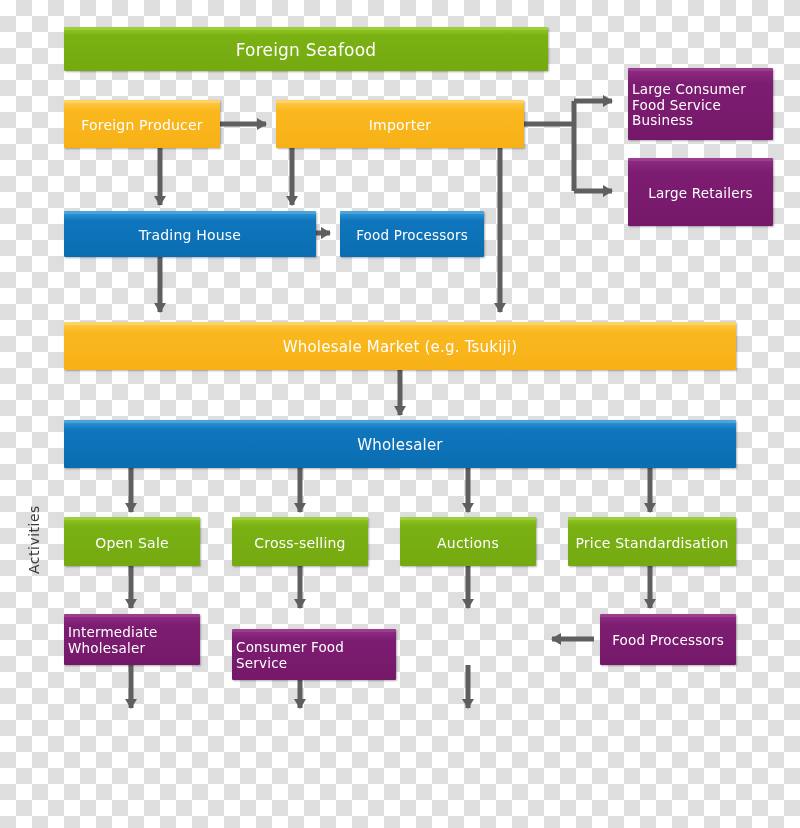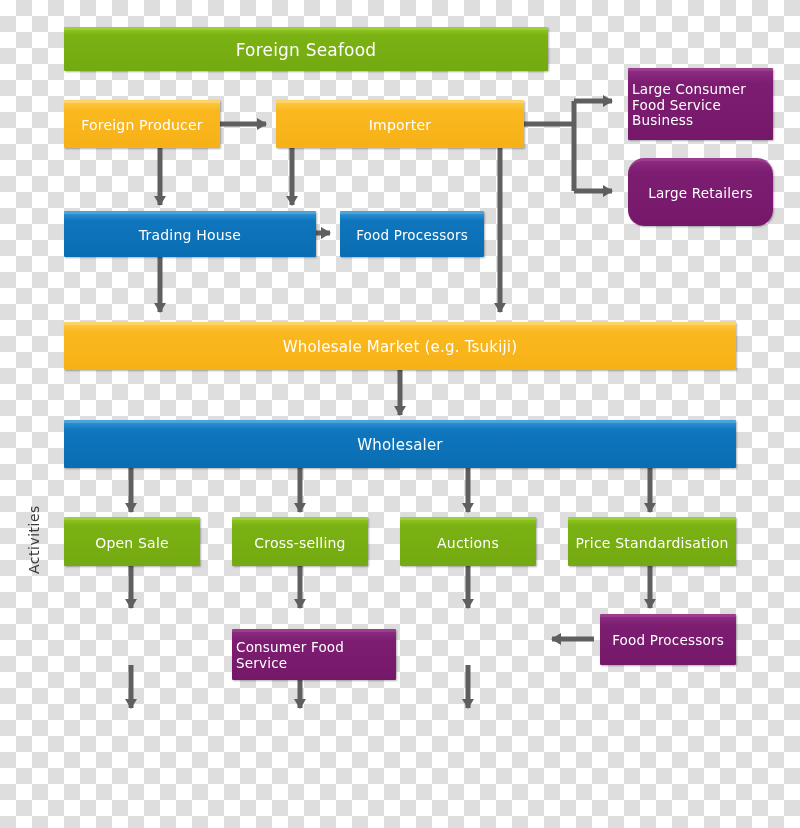--- a/index.html
+++ b/index.html
@@ -138,21 +138,21 @@
   </div>
 
   <div class="node c-amber" style="left:276px;top:100px;width:248px;height:48px;font-size:14px;">
     <span class="lbl">Importer</span>
   </div>
 
   <div class="node c-purple" style="left:628px;top:68px;width:145px;height:72px;font-size:13.5px;">
     <span class="lbl">Large Consumer Food Service Business</span>
   </div>
 
-  <div class="node c-purple" style="left:628px;top:158px;width:145px;height:68px;font-size:13.5px;border-radius:16px;">
+  <div class="node c-purple" style="left:628px;top:158px;width:145px;height:68px;font-size:13.5px;">
     <span class="lbl">Large Retailers</span>
   </div>
 
   <div class="node c-blue" style="left:64px;top:211px;width:252px;height:46px;font-size:14px;">
     <span class="lbl">Trading House</span>
   </div>
 
   <div class="node c-blue" style="left:340px;top:211px;width:144px;height:46px;font-size:13.5px;">
     <span class="lbl">Food Processors</span>
   </div>
@@ -174,20 +174,23 @@
   </div>
 
   <div class="node c-green" style="left:400px;top:517px;width:136px;height:49px;font-size:14px;">
     <span class="lbl">Auctions</span>
   </div>
 
   <div class="node c-green" style="left:568px;top:517px;width:168px;height:49px;font-size:14px;">
     <span class="lbl">Price Standardisation</span>
   </div>
 
+  <div class="node c-purple" style="left:64px;top:614px;width:136px;height:51px;font-size:13.5px;">
+    <span class="lbl">Intermediate Wholesaler</span>
+  </div>
 
   <div class="node c-purple" style="left:232px;top:614px;width:164px;height:51px;font-size:13.5px;margin-top:15px;">
     <span class="lbl">Consumer Food Service</span>
   </div>
 
 
   <div class="node c-purple" style="left:600px;top:614px;width:136px;height:51px;font-size:13.5px;">
     <span class="lbl">Food Processors</span>
   </div>
 

